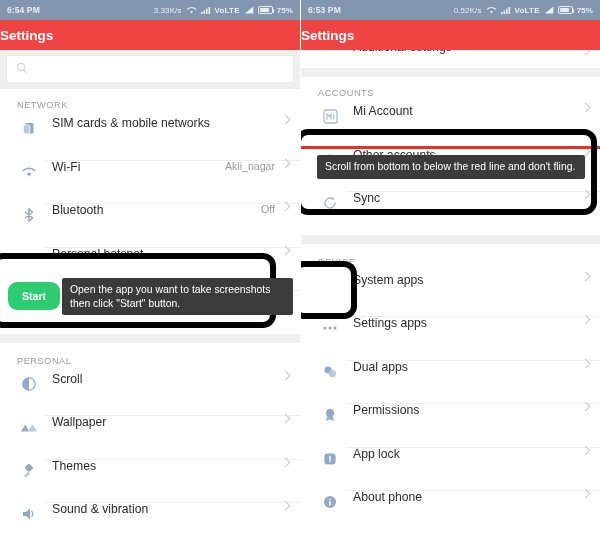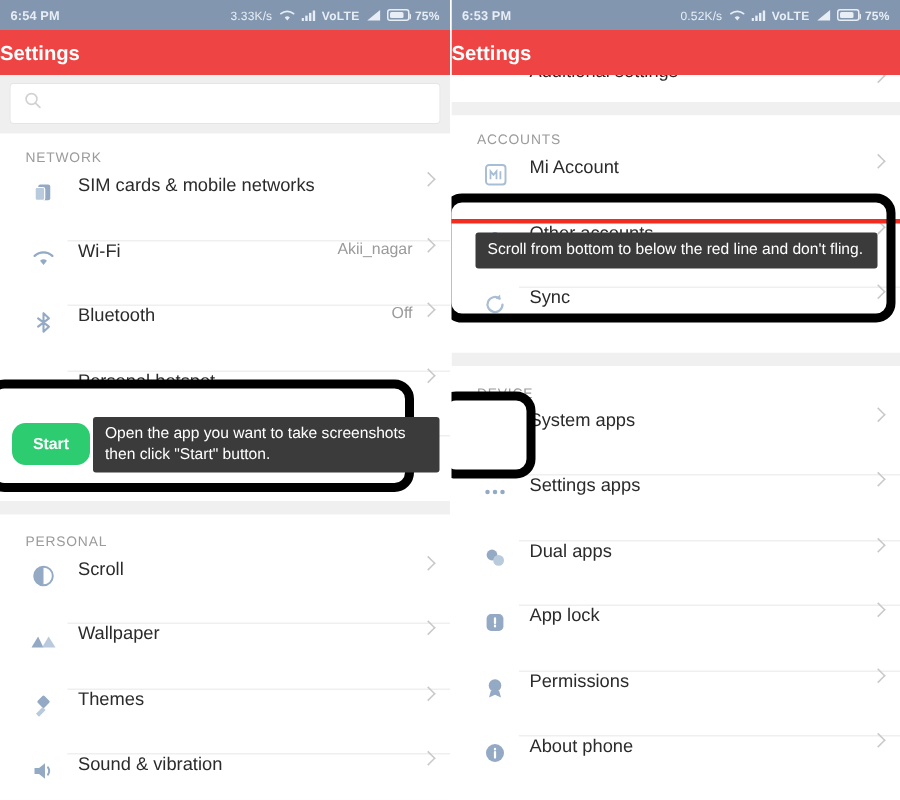--- a/index.html
+++ b/index.html
@@ -477,36 +477,36 @@
                 <circle cx="10.4" cy="9.6" r="3.6" fill="#b9cadd"></circle>
               </svg>
           </span>
           <span class="row-label">Dual apps</span>
           <span class="chev"></span>
         </div>
 
         <div class="row">
           <span class="row-ico">
             <svg width="16" height="16" viewBox="0 0 16 16">
+                <circle cx="8" cy="6" r="4.2" fill="#93a9c4"></circle>
+                <path d="M5.2 9.6 L4 14 L8 12.2 L12 14 L10.8 9.6 Z" fill="#93a9c4"></path>
+              </svg>
+          </span>
+          <span class="row-label">Permissions</span>
+          <span class="chev"></span>
+        </div>
+
+        <div class="row">
+          <span class="row-ico">
+            <svg width="16" height="16" viewBox="0 0 16 16">
                 <rect x="2.4" y="2.4" width="11.2" height="11.2" rx="3" fill="#93a9c4"></rect>
                 <path d="M8 5.2 V8.4 M8 10 V10.6" stroke="#ffffff" stroke-width="1.5" stroke-linecap="round"></path>
               </svg>
           </span>
           <span class="row-label">App lock</span>
-          <span class="chev"></span>
-        </div>
-
-        <div class="row">
-          <span class="row-ico">
-            <svg width="16" height="16" viewBox="0 0 16 16">
-                <circle cx="8" cy="6" r="4.2" fill="#93a9c4"></circle>
-                <path d="M5.2 9.6 L4 14 L8 12.2 L12 14 L10.8 9.6 Z" fill="#93a9c4"></path>
-              </svg>
-          </span>
-          <span class="row-label">Permissions</span>
           <span class="chev"></span>
         </div>
 
         <div class="row">
           <span class="row-ico">
             <svg width="16" height="16" viewBox="0 0 16 16">
                 <circle cx="8" cy="8" r="6" fill="#93a9c4"></circle>
                 <path d="M8 5.2 V5.6 M8 7.4 V11" stroke="#ffffff" stroke-width="1.5" stroke-linecap="round"></path>
               </svg>
           </span>

